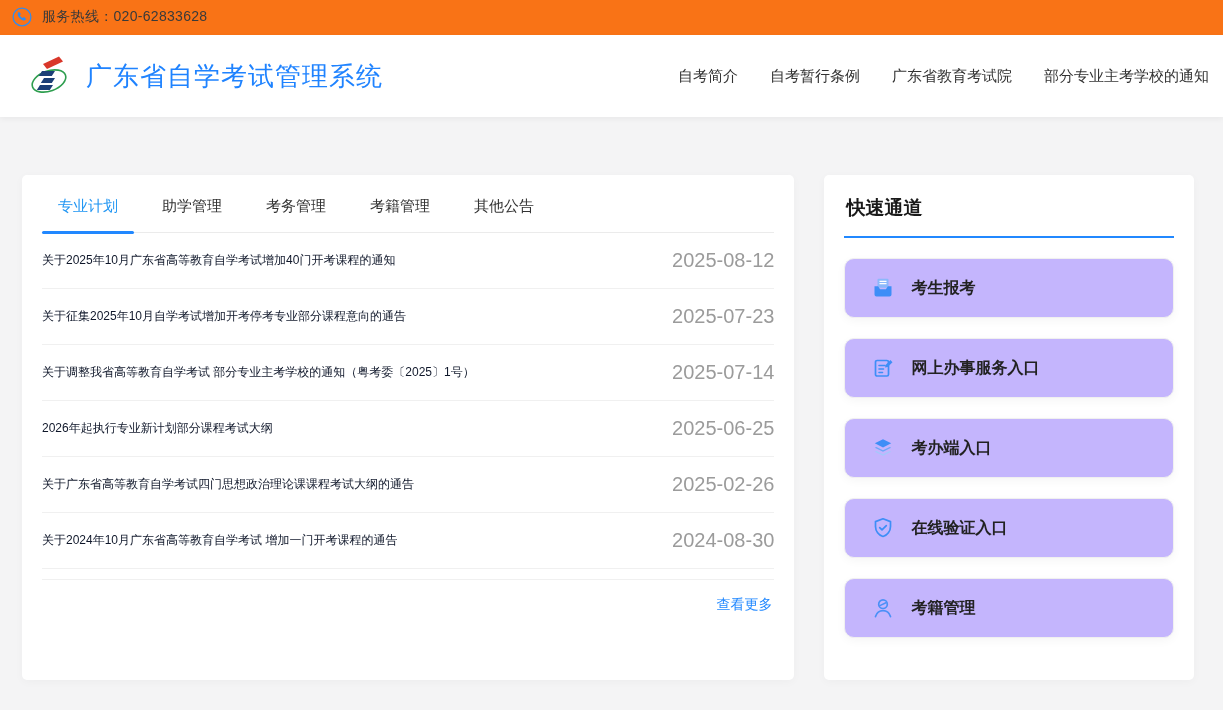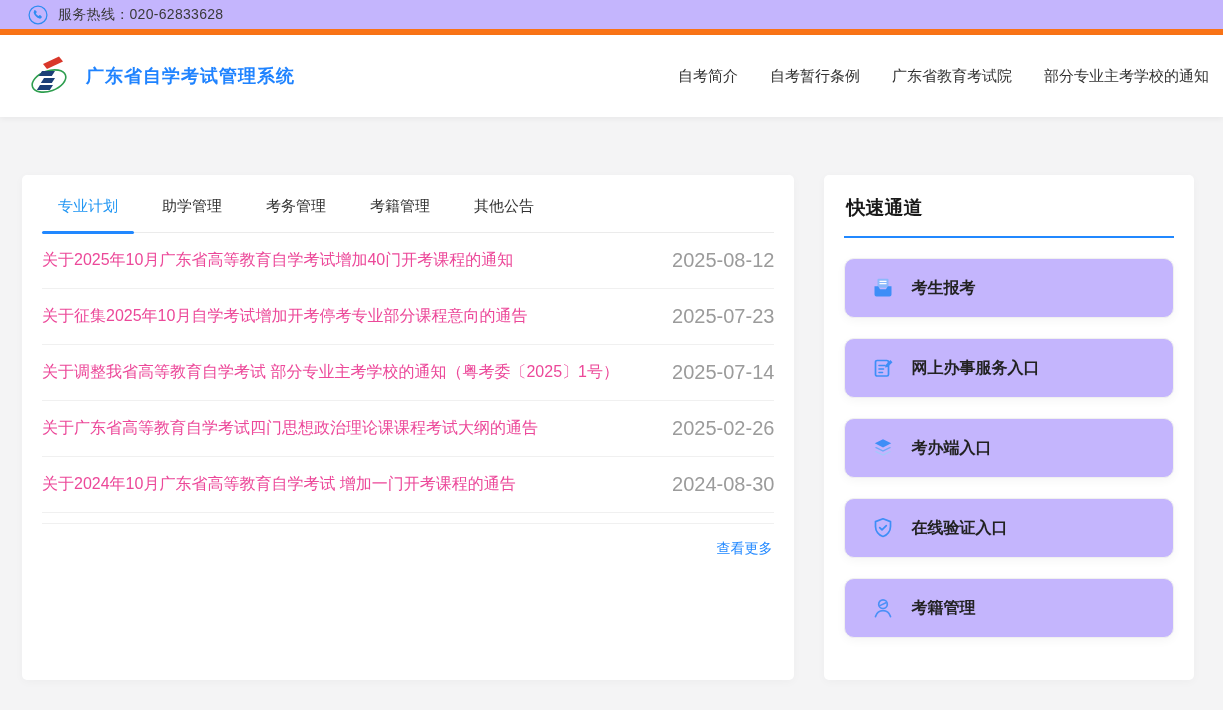--- a/index.html
+++ b/index.html
@@ -3,33 +3,33 @@
 <meta charset="utf-8">
 <style>
   * { margin:0; padding:0; box-sizing:border-box; }
   html,body { width:1223px; height:710px; overflow:hidden; }
   body {
     font-family:"Liberation Sans","DejaVu Sans",sans-serif;
     background:#f4f4f5; color:#333;
   }
   
   .topbar {
-    height:35px; background:#c4b5fd; border-bottom:6px solid #f97316;
-    display:flex; align-items:center; padding-left:28px; gap:10px;
+    height:35px; background:#f97316; border-bottom:2px solid #f97316;
+    display:flex; align-items:center; padding-left:12px; gap:10px;
   }
   .topbar .hotline { font-size:14px; color:#3a3a3a; letter-spacing:.3px; }
   .icon-wrap { display:inline-flex; align-items:center; justify-content:center; }
   
   .header {
     height:82px; background:#fff; box-shadow:0 2px 6px rgba(0,0,0,.05);
     display:flex; align-items:center; justify-content:space-between;
     padding:0 14px 0 28px; position:relative; z-index:2;
   }
   .brand { display:flex; align-items:center; gap:16px; }
-  .site-title { font-size:18px; font-weight:700; color:#1f83ff; letter-spacing:1px;text-align:right; }
+  .site-title { font-size:26px; font-weight:400; color:#1f83ff; letter-spacing:1px;text-align:right; }
   .nav { display:flex; align-items:flex-end; }
   .nav a {
     font-size:15px; color:#333; text-decoration:none; margin-left:32px;
     cursor:pointer; white-space:nowrap;
   }
   
   .main { display:flex; padding:58px 29px 0 22px; gap:30px; }
   .card {
     background:#fff; border-radius:5px; height:505px;
     box-shadow:0 2px 10px rgba(0,0,0,.03);
@@ -46,21 +46,21 @@
   .tab.active::after {
     content:""; position:absolute; left:0; right:0; bottom:-2px; height:3px;
     background:#2188ff; border-radius:2px;
   }
   
   .notice-list { list-style:none; }
   .notice-row {
     height:56px; display:flex; align-items:center; justify-content:space-between;
     border-bottom:1px solid #f0f0f0; cursor:pointer;
   }
-  .notice-title { font-size:16px; color:#ec4899; white-space:nowrap; overflow:hidden; text-overflow:ellipsis; padding-right:20px; }
+  .notice-title { font-size:12px; color:#0f172a; white-space:nowrap; overflow:hidden; text-overflow:ellipsis; padding-right:20px; }
   .notice-date  { font-size:20px; color:#9b9b9b; flex:0 0 auto; }
   .more-divider { height:11px; border-bottom:1px solid #f0f0f0; }
   .more-row { display:flex; justify-content:flex-end; padding:16px 2px; }
   .more-row a { font-size:14px; color:#2188ff; text-decoration:none; cursor:pointer; }
   
   .quick-title { font-size:19px; font-weight:700; color:#1a1a1a; padding:2px 0 0 2px; }
   .quick-rule  { height:2px; background:#2188ff; margin-top:15px; }
   .quick-item {
     height:60px; margin-top:20px; border:1px solid #f0f0f0; border-radius:10px;
     box-shadow:0 3px 10px rgba(0,0,0,.04); display:flex; align-items:center;
@@ -119,20 +119,24 @@
       </li>
       <li class="notice-row">
         <span class="notice-title">关于征集2025年10月自学考试增加开考停考专业部分课程意向的通告</span>
         <span class="notice-date">2025-07-23</span>
       </li>
       <li class="notice-row">
         <span class="notice-title">关于调整我省高等教育自学考试 部分专业主考学校的通知（粤考委〔2025〕1号）</span>
         <span class="notice-date">2025-07-14</span>
       </li>
       <li class="notice-row">
+        <span class="notice-title">2026年起执行专业新计划部分课程考试大纲</span>
+        <span class="notice-date">2025-06-25</span>
+      </li>
+      <li class="notice-row">
         <span class="notice-title">关于广东省高等教育自学考试四门思想政治理论课课程考试大纲的通告</span>
         <span class="notice-date">2025-02-26</span>
       </li>
       <li class="notice-row">
         <span class="notice-title">关于2024年10月广东省高等教育自学考试 增加一门开考课程的通告</span>
         <span class="notice-date">2024-08-30</span>
       </li>
     </ul>
     <div class="more-divider"></div>
     <div class="more-row">

